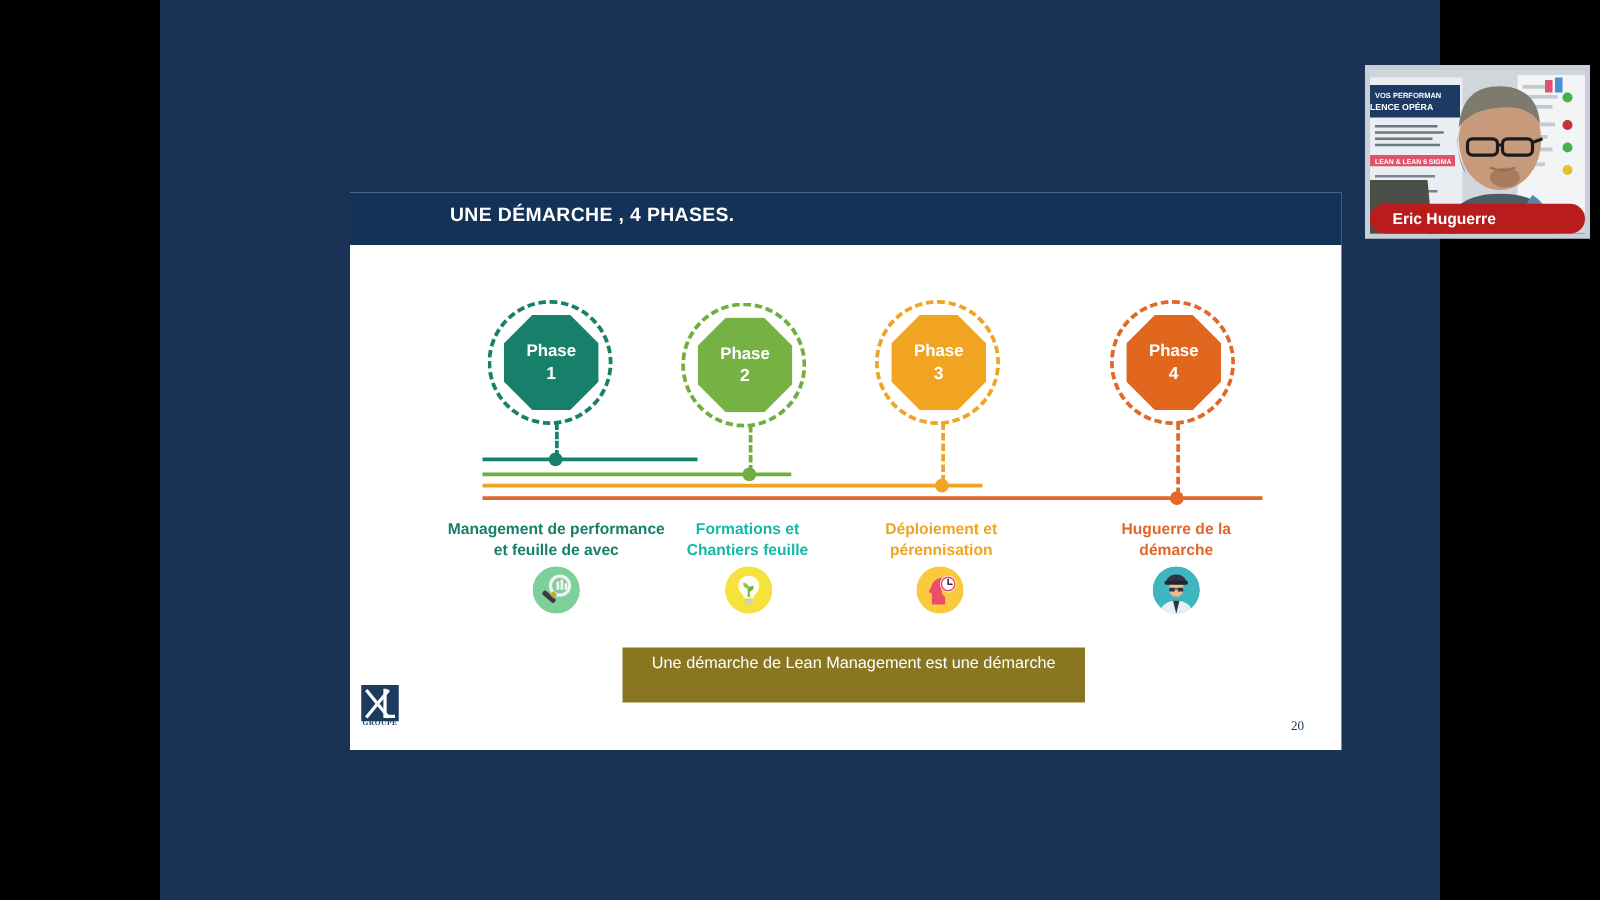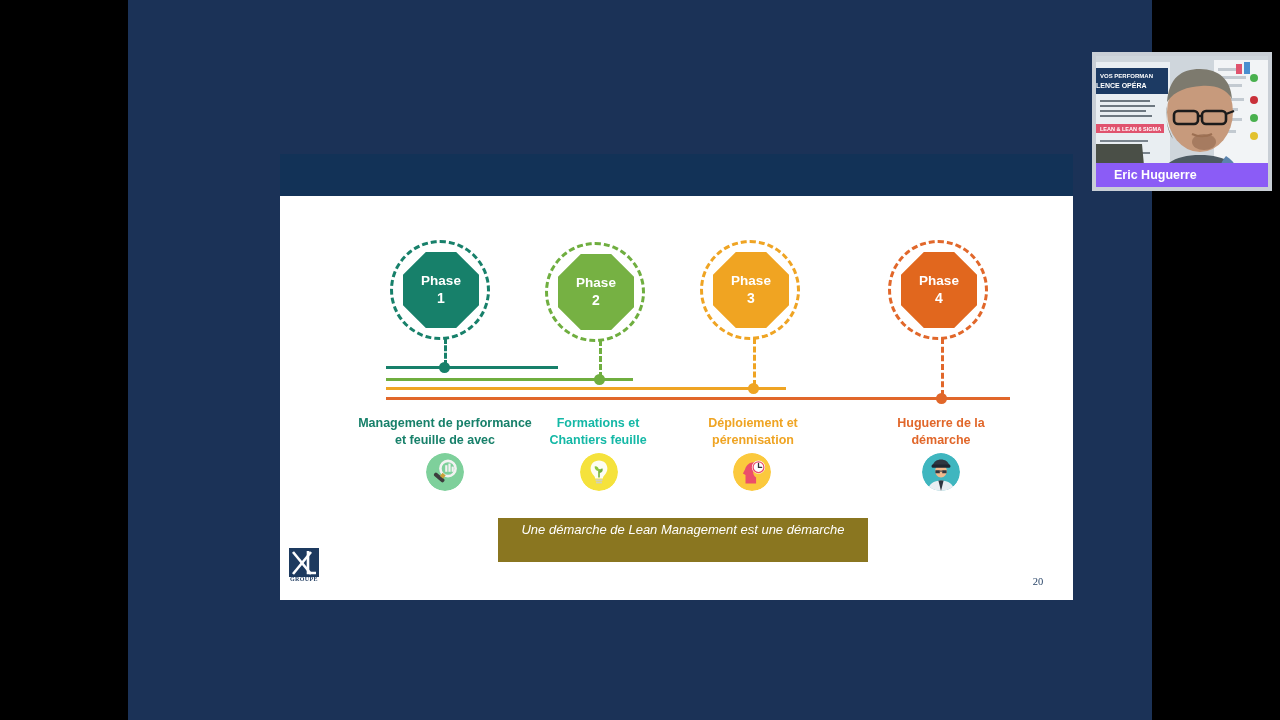--- a/index.html
+++ b/index.html
@@ -35,47 +35,48 @@
   
   .cap{position:absolute;text-align:center;font-size:12.5px;font-weight:bold;line-height:1.32;}
 
   
   .icon{position:absolute;width:38px;height:38px;border-radius:50%;overflow:hidden;}
   .icon svg{display:block;width:38px;height:38px;}
 
   
   .banner{position:absolute;left:370px;top:518px;width:370px;height:44px;background:#8a7620;
           color:#fff;font-size:13px;line-height:1.45;text-align:center;
-          display:flex;align-items:center;justify-content:center;font-style:italic;}
+          display:flex;align-items:center;justify-content:center;}
   .banner span{display:block;padding:0 8px;}
 
   
   .logo{position:absolute;left:161px;top:548px;width:30px;height:37px;}
   .logo .sq{position:absolute;left:0;top:0;width:30px;height:29px;background:#1d3a5f;}
   .logo .lbl{position:absolute;left:-1px;top:28px;width:32px;text-align:center;
              font-size:6px;font-weight:bold;color:#1d3a5f;letter-spacing:.4px;font-family:"Liberation Serif",serif;}
   .pagenum{position:absolute;left:897px;top:576px;width:26px;text-align:center;font-size:10.5px;color:#1d3a5f;font-family:"Liberation Serif",serif;}
 
   
   .cam{position:absolute;left:964px;top:52px;width:180px;height:139px;background:#c9cfd6;padding:4px;box-sizing:border-box;}
   .cam-inner{position:relative;width:172px;height:131px;overflow:hidden;background:#5a6472;}
-  .cam-name{position:absolute;left:0;bottom:0;width:172px;height:24px;background:#8b5cf6;
-            color:#fff;font-size:12.5px;font-weight:bold;display:flex;align-items:center;}
+  .cam-name{position:absolute;left:0;bottom:0;width:172px;height:24px;background:#b91c1c;
+            color:#fff;font-size:12.5px;font-weight:bold;display:flex;align-items:center;border-radius:12px;}
   .cam-name span{padding-left:18px;}
 </style>
 </head>
 <body>
 
 <div id="root">
 
   <div class="stage">
 
     <div class="slide">
 
       <div class="slide-title-bar"></div>
+      <div class="slide-title">UNE DÉMARCHE , 4 PHASES.</div>
 
       <div class="slide-body"></div>
     </div>
 
     <div>
 
       <div class="phase" style="left:262px;top:240px;">
         <div class="ring" style="border-color:#17806a;"></div>
         <div class="oct" style="background:#17806a;">
           <div>Phase</div>

